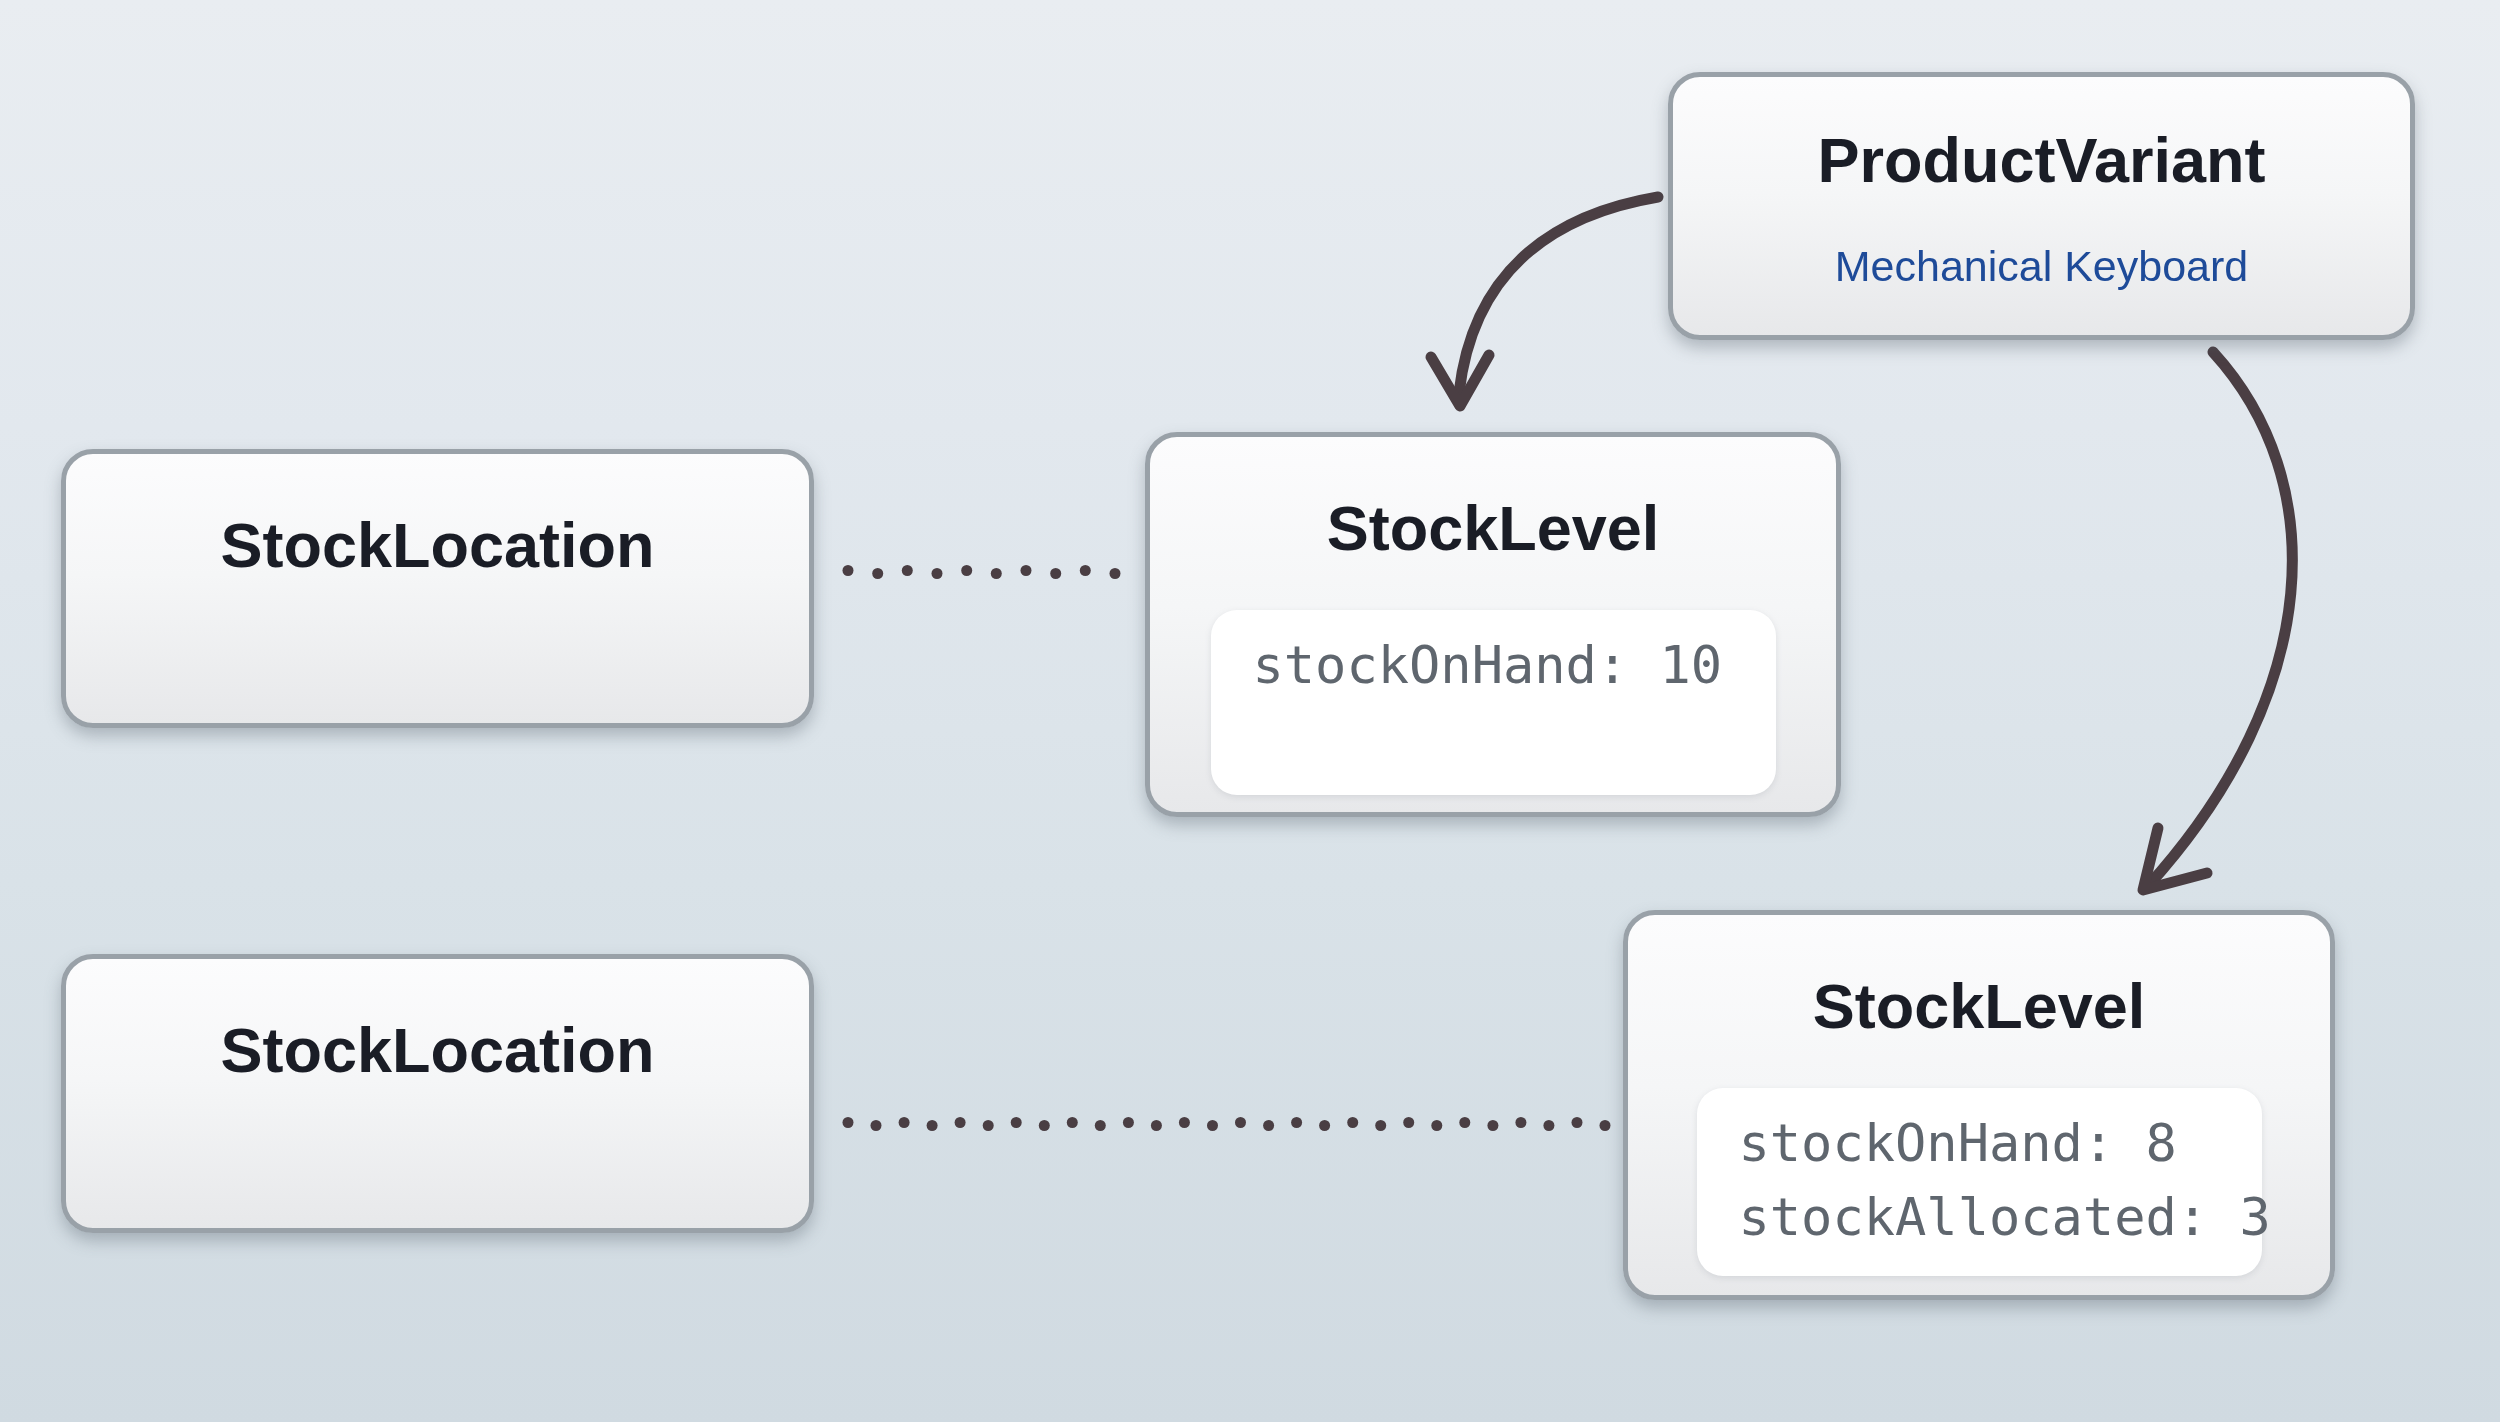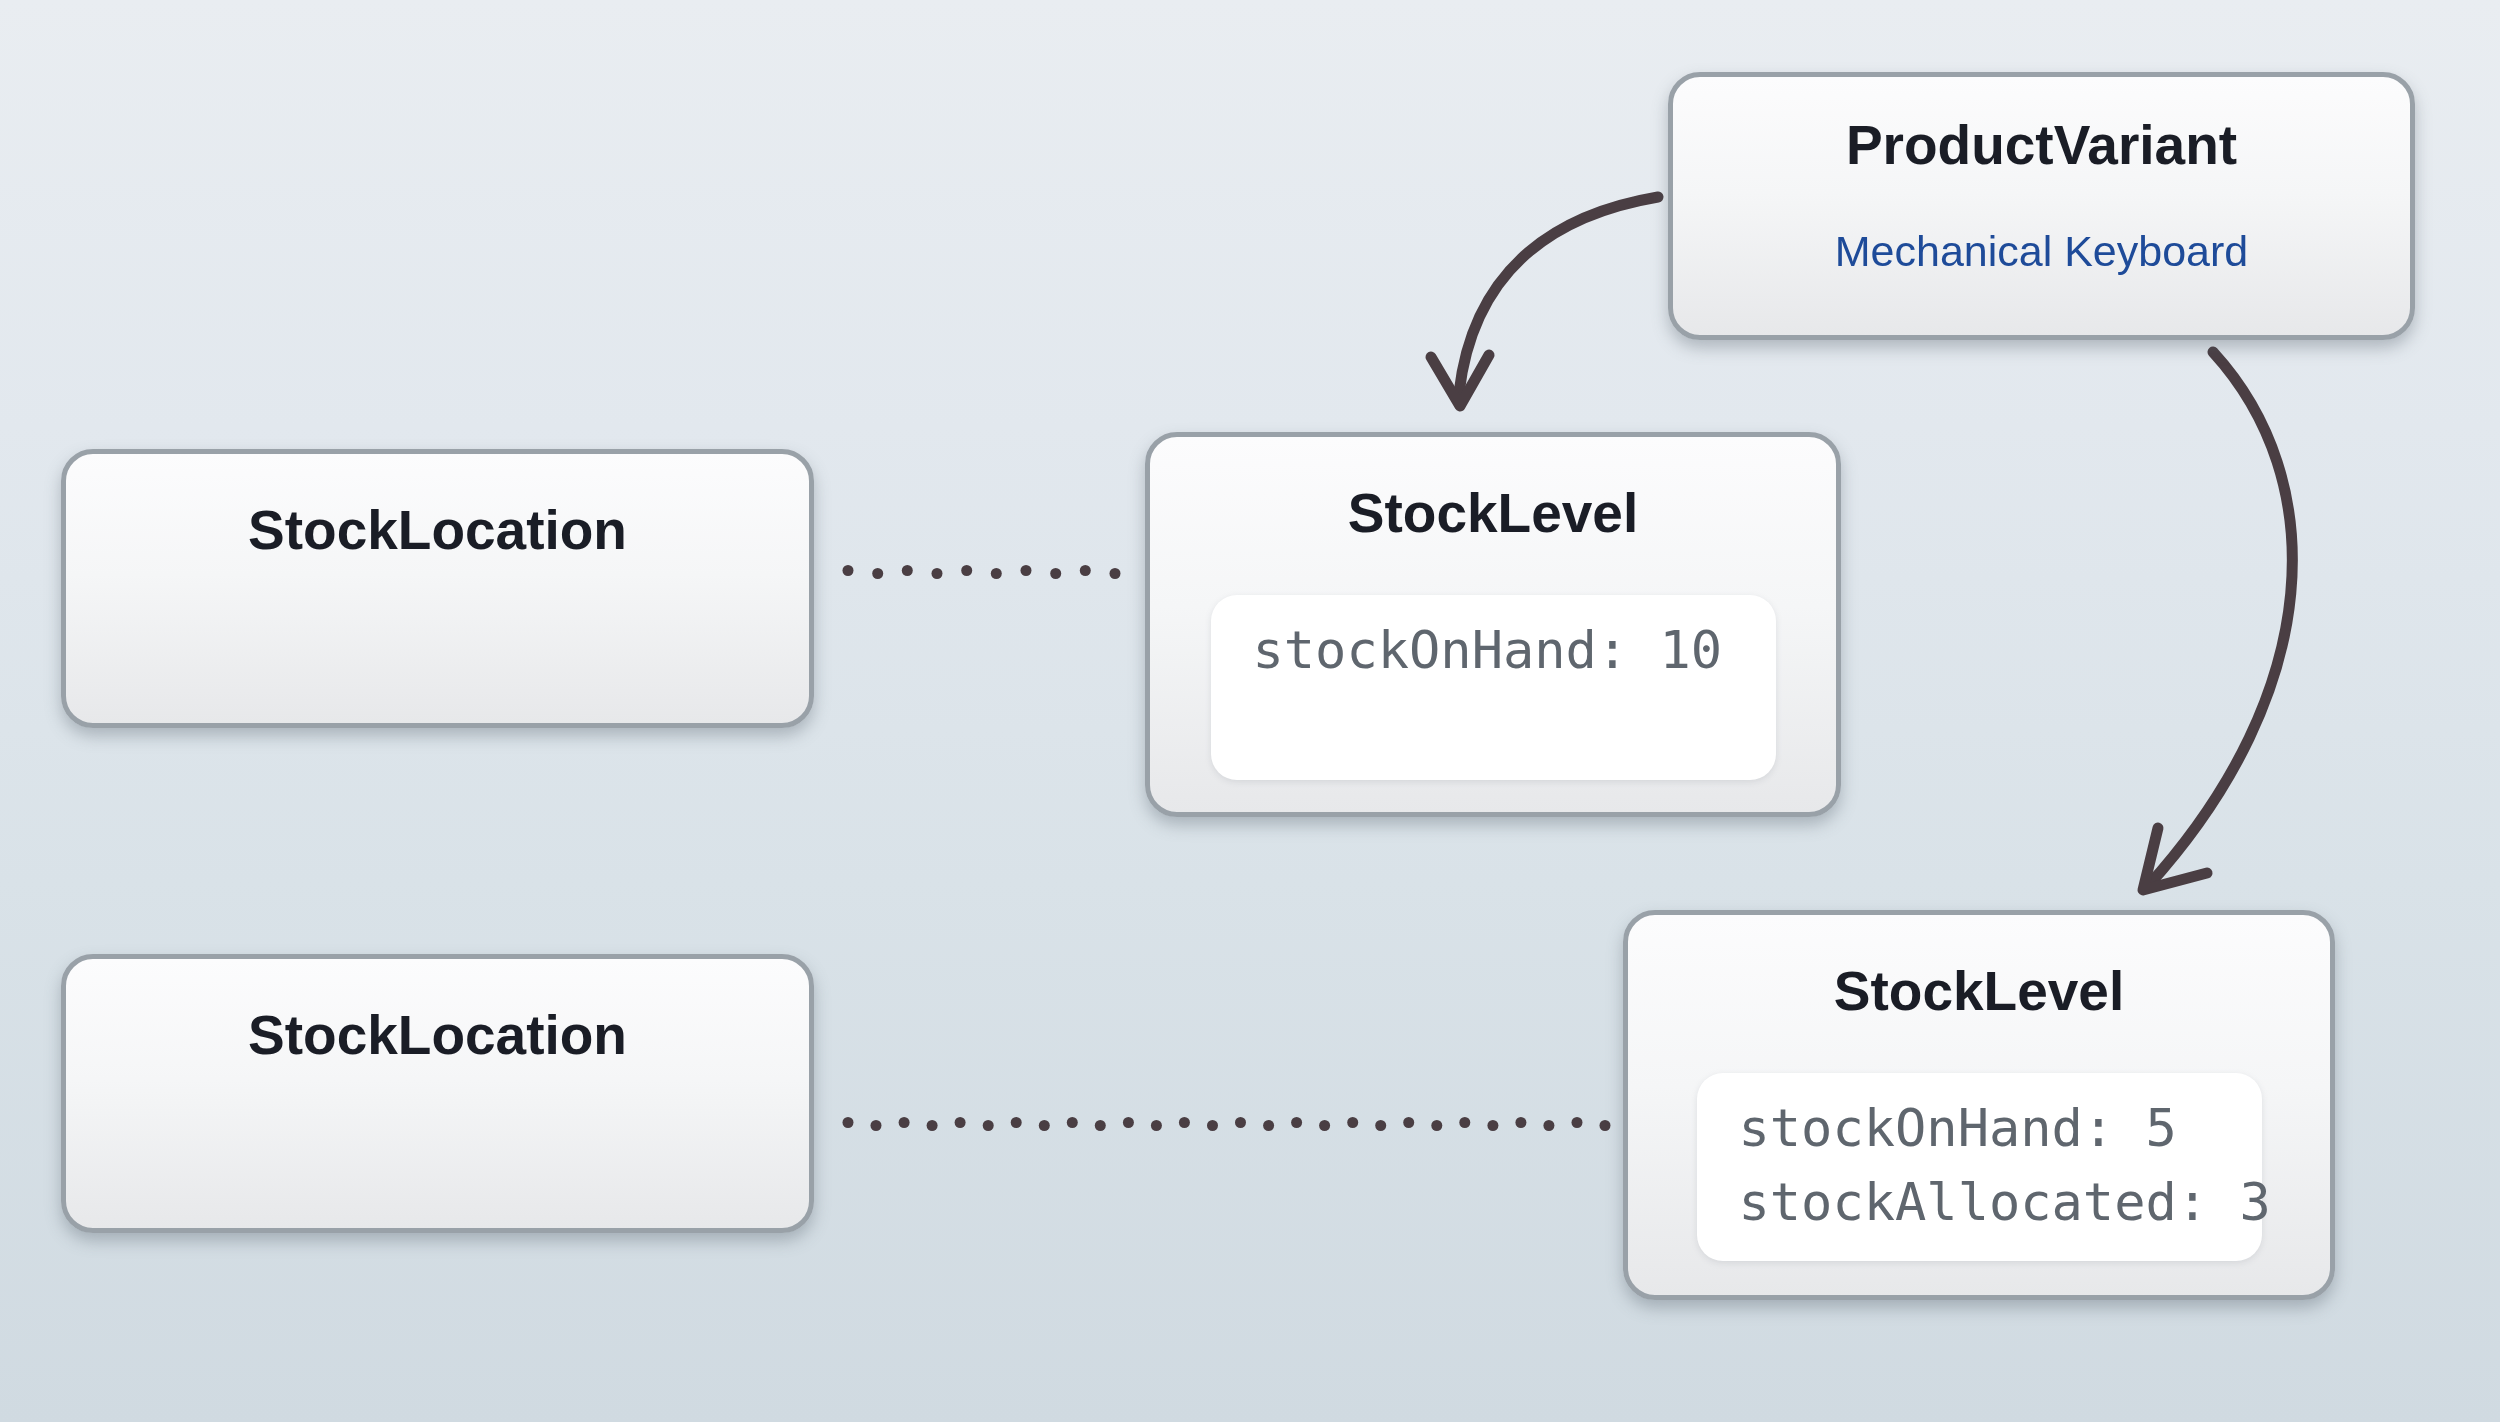--- a/index.html
+++ b/index.html
@@ -17,22 +17,22 @@
   }
   .node {
     position:absolute; box-sizing:border-box; z-index:2;
     background:linear-gradient(180deg,#fcfcfd 0%, #f5f6f7 45%, #e7e8ea 100%);
     border:5px solid var(--node_border,#99a1a8);
     border-radius:32px;
     box-shadow:0 8px 16px rgba(80,92,104,0.35);
     display:flex; flex-direction:column; align-items:center;
   }
   .type-label {
-    font-weight:bold; font-size:55px; letter-spacing:0px;
-    color:var(--type_text,#1a1d26); line-height:80px;
+    font-weight:bold; font-size:63px; letter-spacing:0px;
+    color:var(--type_text,#1a1d26); line-height:80px;margin-top:15px;
   }
   .instance-label {
     font-weight:normal; font-size:43px;
     color:var(--instance_text,#1e4b99); line-height:80px;
   }
   .pv { left:1668px; top:72px;  width:747px; height:268px; padding-top:28px; row-gap:26px; }
   .loc-n { left:61px;  top:449px; width:753px; height:279px; padding-top:36px; row-gap:28px; }
   .loc-s { left:61px;  top:954px; width:753px; height:279px; padding-top:36px; row-gap:28px; }
   .lvl-n { left:1145px; top:432px; width:696px; height:385px; padding-top:36px; }
   .lvl-s { left:1623px; top:910px; width:712px; height:390px; padding-top:36px; }
@@ -131,18 +131,18 @@
   <div class="node lvl-n">
     <div class="type-label">StockLevel</div>
     <div class="fields">
       <div class="field-line">stockOnHand: 10</div>
     </div>
   </div>
 
   <div class="node lvl-s">
     <div class="type-label">StockLevel</div>
     <div class="fields">
-      <div class="field-line">stockOnHand: 5</div>
+      <div class="field-line">stockOnHand: 8</div>
       <div class="field-line">stockAllocated: 3</div>
     </div>
   </div>
 
 </div>
 
 </body></html>

